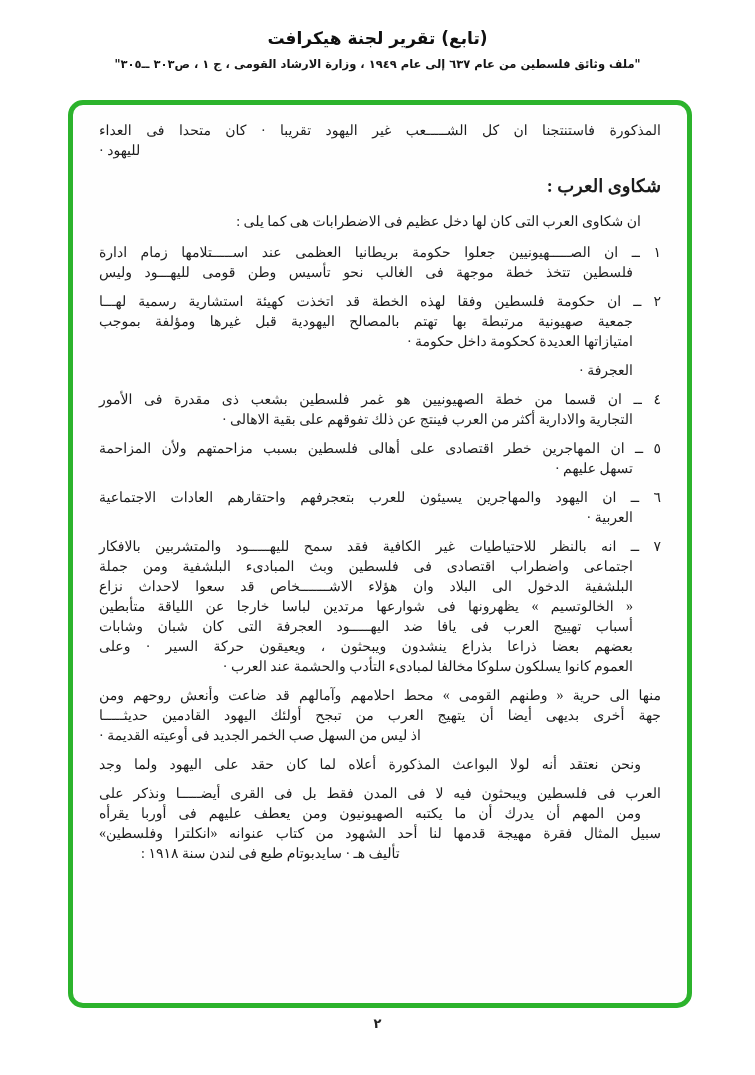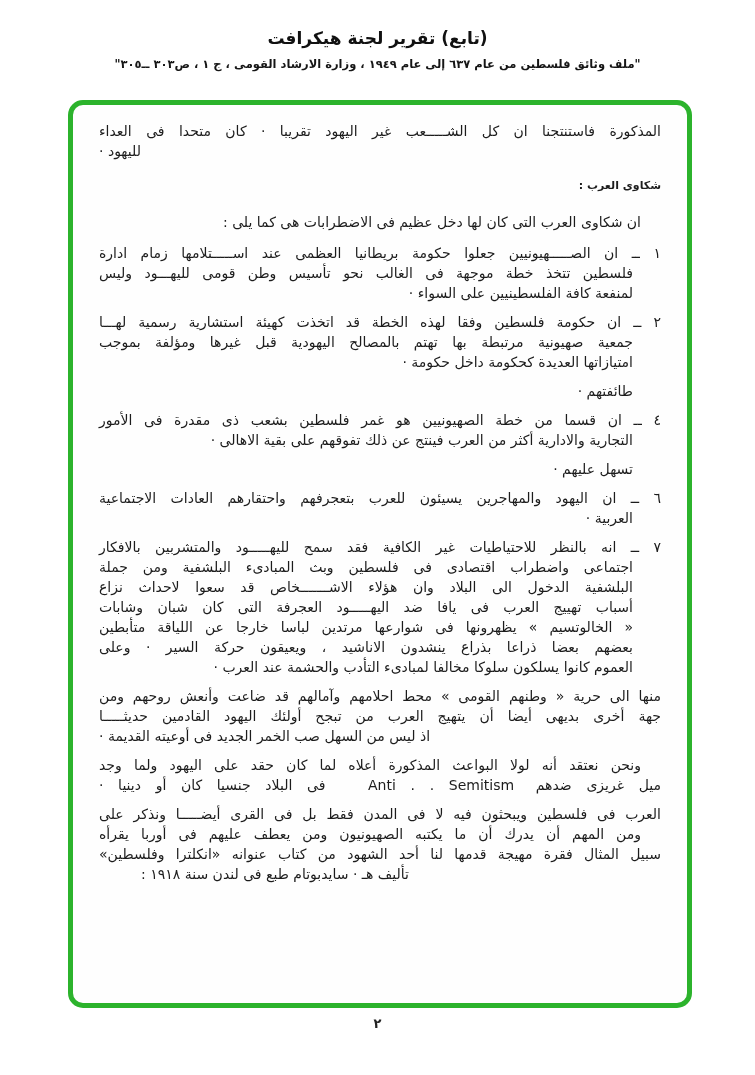--- a/index.html
+++ b/index.html
@@ -25,25 +25,26 @@
     width:624px;height:908px;
     box-sizing:border-box;
     border:5px solid #2cb32c;
     border-radius:15px;
     background:#fefefe;
     padding:16px 26px 0 26px;
     direction:rtl;
   }
   .block{margin:0 0 9px 0;font-size:14px;line-height:20px;}
   .block.para1{margin-bottom:15px;}
-  .block.heading{margin:13px 0 11px 0;font-weight:bold;font-size:11px;}
+  .block.heading{margin:13px 0 11px 0;font-weight:bold;font-size:18px;}
   .block.intro{margin-bottom:11px;margin-top:16px;}
   .line{
     text-align:justify;
     text-align-last:justify;
+    font-family:Liberation Serif, serif;
     -moz-text-align-last:justify;
   }
   .line.last{text-align-last:right;-moz-text-align-last:right;}
   .heading .line,.intro .line{text-align-last:right;-moz-text-align-last:right;}
   .block[data-last-align="left"] .line.last{text-align-last:left;-moz-text-align-last:left;}
   .block[data-last-align="justify"] .line.last{text-align-last:justify;-moz-text-align-last:justify;}
   .block.item .line:not(.first){padding-right:28px;}
   .block.indent .line.first{text-indent:20px;}
   .block.final .line.last{padding-left:42px;}
   .page-number{
@@ -66,58 +67,57 @@
         </div>
         <div class="block heading">
           <div class="line first last">شكاوى العرب :</div>
         </div>
         <div class="block intro indent">
           <div class="line first last">ان شكاوى العرب التى كان لها دخل عظيم فى الاضطرابات هى كما يلى :</div>
         </div>
         <div class="block item">
           <div class="line first">١ ــ ان الصـــــهيونيين جعلوا حكومة بريطانيا العظمى عند اســـــتلامها زمام ادارة</div>
           <div class="line">فلسطين تتخذ خطة موجهة فى الغالب نحو تأسيس وطن قومى لليهـــود وليس</div>
-          <div class="line last">لمنفعة كافة الفلسطينيين على السواء ·</div>
         </div>
         <div class="block item">
           <div class="line first">٢ ــ ان حكومة فلسطين وفقا لهذه الخطة قد اتخذت كهيئة استشارية رسمية لهـــا</div>
           <div class="line">جمعية صهيونية مرتبطة بها تهتم بالمصالح اليهودية قبل غيرها ومؤلفة بموجب</div>
           <div class="line last">امتيازاتها العديدة كحكومة داخل حكومة ·</div>
         </div>
         <div class="block item">
-          <div class="line last">طائفتهم ·</div>
+          <div class="line last">العجرفة ·</div>
         </div>
         <div class="block item">
           <div class="line first">٤ ــ ان قسما من خطة الصهيونيين هو غمر فلسطين بشعب ذى مقدرة فى الأمور</div>
           <div class="line last">التجارية والادارية أكثر من العرب فينتج عن ذلك تفوقهم على بقية الاهالى ·</div>
         </div>
         <div class="block item">
+          <div class="line first">٥ ــ ان المهاجرين خطر اقتصادى على أهالى فلسطين بسبب مزاحمتهم ولأن المزاحمة</div>
           <div class="line last">تسهل عليهم ·</div>
         </div>
         <div class="block item">
           <div class="line first">٦ ــ ان اليهود والمهاجرين يسيئون للعرب بتعجرفهم واحتقارهم العادات الاجتماعية</div>
           <div class="line last">العربية ·</div>
         </div>
         <div class="block item">
           <div class="line first">٧ ــ انه بالنظر للاحتياطيات غير الكافية فقد سمح لليهـــــود والمتشربين بالافكار</div>
           <div class="line">اجتماعى واضطراب اقتصادى فى فلسطين وبث المبادىء البلشفية ومن جملة</div>
           <div class="line">البلشفية الدخول الى البلاد وان هؤلاء الاشـــــــخاص قد سعوا لاحداث نزاع</div>
+          <div class="line">« الخالوتسيم » يظهرونها فى شوارعها مرتدين لباسا خارجا عن اللياقة متأبطين</div>
           <div class="line">أسباب تهييج العرب فى يافا ضد اليهـــــود العجرفة التى كان شبان وشابات</div>
-          <div class="line">« الخالوتسيم » يظهرونها فى شوارعها مرتدين لباسا خارجا عن اللياقة متأبطين</div>
-          <div class="line">بعضهم بعضا ذراعا بذراع ينشدون الاناشيد ، ويعيقون حركة السير · وعلى</div>
+          <div class="line">بعضهم بعضا ذراعا بذراع ينشدون ويبحثون ، ويعيقون حركة السير · وعلى</div>
           <div class="line last">العموم كانوا يسلكون سلوكا مخالفا لمبادىء التأدب والحشمة عند العرب ·</div>
         </div>
         <div class="block para indent" data-last-align="left">
           <div class="line">منها الى حرية « وطنهم القومى » محط احلامهم وآمالهم قد ضاعت وأنعش روحهم ومن</div>
           <div class="line">جهة أخرى بديهى أيضا أن يتهيج العرب من تبجح أولئك اليهود القادمين حديثـــــا</div>
           <div class="line last">اذ ليس من السهل صب الخمر الجديد فى أوعيته القديمة ·</div>
         </div>
         <div class="block para indent" data-last-align="justify">
           <div class="line first">ونحن نعتقد أنه لولا البواعث المذكورة أعلاه لما كان حقد على اليهود ولما وجد</div>
-          <div class="line last">ميل غريزى ضدهم  Anti . . Semitism   فى البلاد جنسيا كان أو دينيا ·</div>
         </div>
         <div class="block para indent final" data-last-align="left">
           <div class="line">العرب فى فلسطين ويبحثون فيه لا فى المدن فقط بل فى القرى أيضـــــا ونذكر على</div>
           <div class="line first">ومن المهم أن يدرك أن ما يكتبه الصهيونيون ومن يعطف عليهم فى أوربا يقرأه</div>
           <div class="line">سبيل المثال فقرة مهيجة قدمها لنا أحد الشهود من كتاب عنوانه «انكلترا وفلسطين»</div>
           <div class="line last">تأليف هـ · سايدبوتام طبع فى لندن سنة ١٩١٨ :</div>
         </div>
       </div>
   </div>
 

